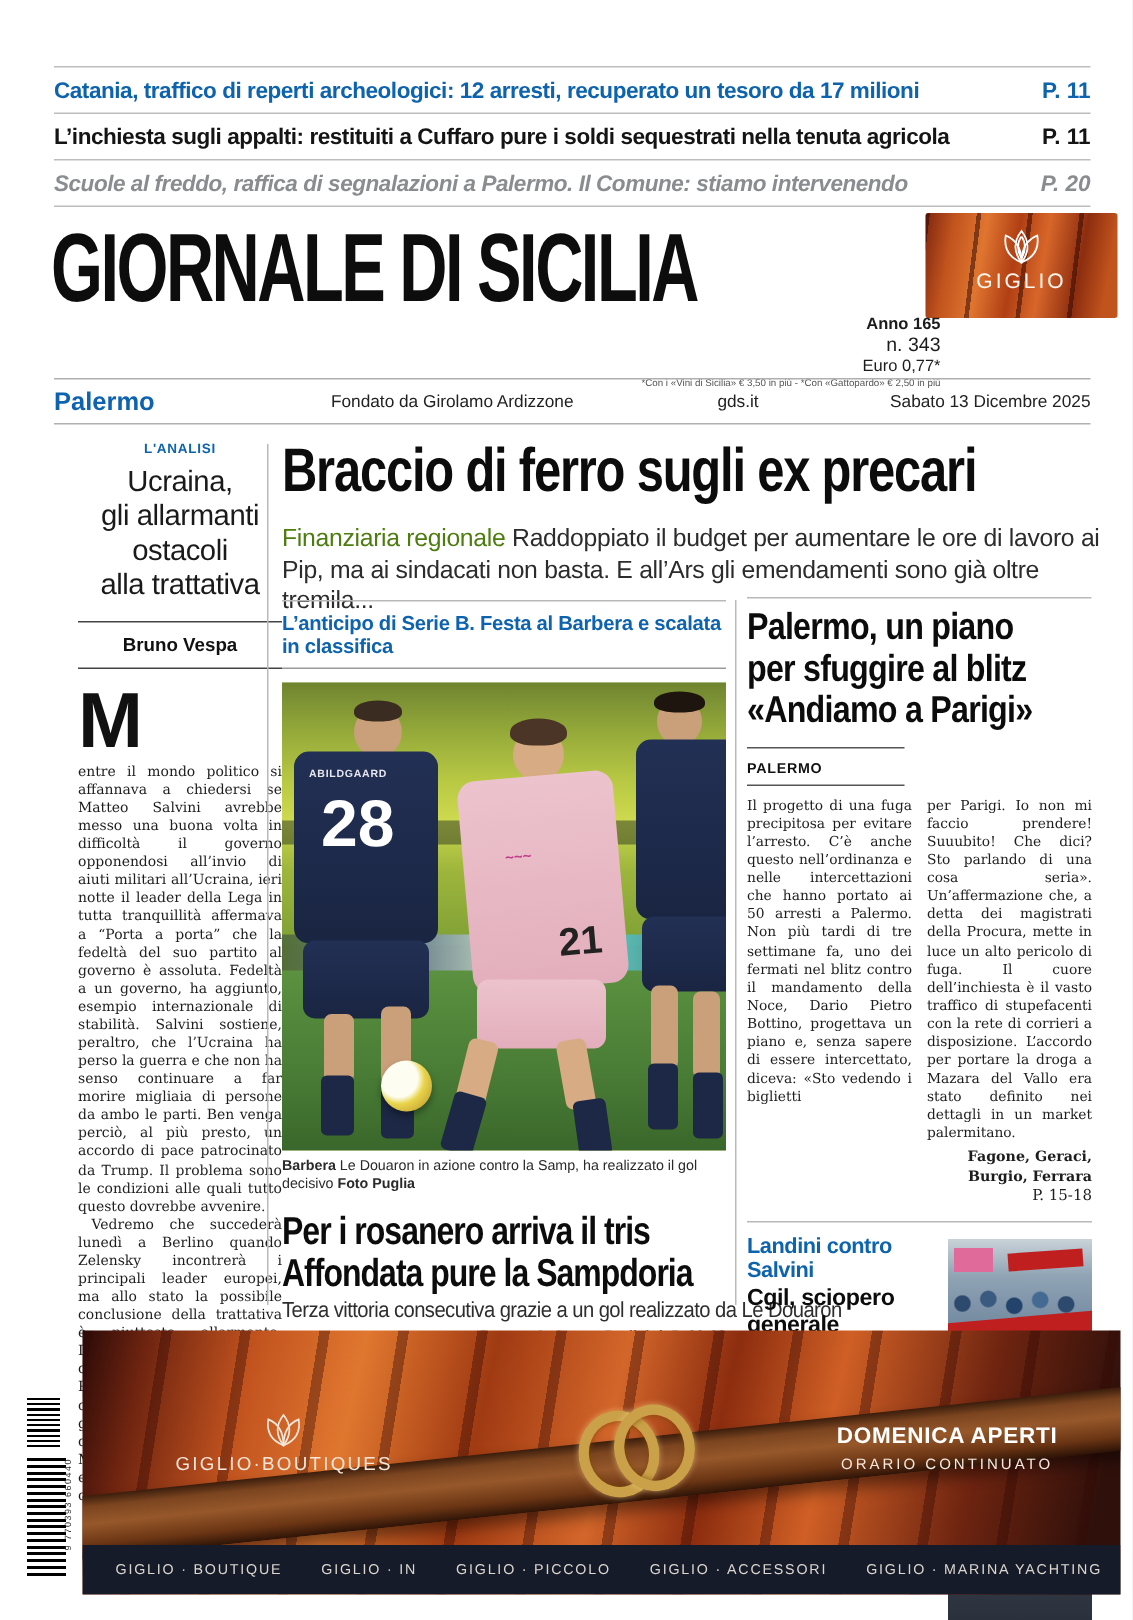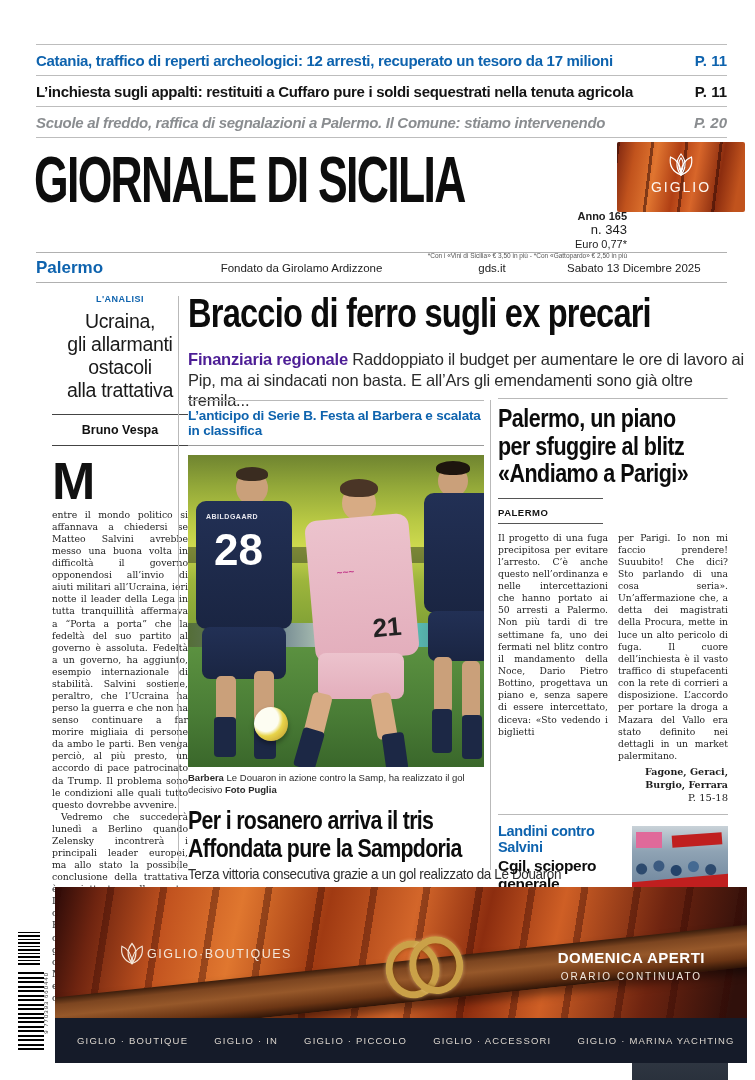--- a/index.html
+++ b/index.html
@@ -26,41 +26,41 @@
   .ed-anno{font-weight:bold;font-size:11px;}
   .ed-num{font-size:13px;}
   .ed-price{font-size:11px;}
   .ed-note{font-size:6.5px;color:#555;margin-top:2px;}
   
   .infobar{position:absolute;left:36px;top:252px;width:691px;height:29px;border-top:1px solid #b0b0b0;border-bottom:1px solid #b0b0b0;
            display:flex;align-items:center;}
   .ib-city{font-weight:bold;font-size:17px;color:#0e63ae;width:150px;}
   .ib-founder{font-size:11.5px;color:#222;flex:1;text-align:center;}
   .ib-site{font-size:11.5px;color:#222;width:150px;text-align:center;}
-  .ib-date{font-size:11.5px;color:#222;width:160px;text-align:left;}
+  .ib-date{font-size:11.5px;color:#222;width:160px;text-align:right;}
   
   .leftcol{position:absolute;left:52px;top:294px;width:136px;}
   .an-kicker{color:#0e63ae;font-weight:bold;font-size:9px;letter-spacing:.5px;text-align:center;}
   .an-title{font-size:19.5px;line-height:1.18;text-align:center;color:#1a1a1a;margin-top:6px;white-space:pre-line;letter-spacing:-.3px;}
   .an-sep{height:1px;background:#444;margin:12px 0 0;}
   .an-author{font-weight:bold;font-size:12.5px;text-align:center;padding:8px 0;}
   .an-sep2{height:1px;background:#444;}
   .an-drop{font-weight:800;font-size:52px;line-height:.9;padding:12px 0 4px;}
   .an-body{font-family:"DejaVu Serif",serif;font-size:9.3px;line-height:1.3;text-align:justify;color:#1d1d1d;}
   .an-body p{margin:0;}
   .an-body p+p{text-indent:9px;}
   .an-more{font-weight:bold;font-size:11px;text-align:right;margin-top:2px;}
   .an-copy{font-size:5.5px;color:#666;text-align:center;margin-top:3px;letter-spacing:.4px;}
   .vrule1{left:178px;top:296px;width:1px;height:574px;}
   
   .lead{position:absolute;left:188px;top:290px;width:557px;}
   .lead-h1{font-weight:800;font-size:41px;letter-spacing:-1px;white-space:nowrap;
            transform:scaleX(.795);transform-origin:left top;color:#0c0c0c;}
   .lead-stand{margin-top:12px;font-size:16.5px;line-height:1.25;color:#2c2c2c;letter-spacing:-.2px;}
-  .lead-kicker{color:#4c1d95;font-weight:bold;}
+  .lead-kicker{color:#4d7c0f;font-weight:normal;}
   .lead-by{font-size:10px;text-align:right;margin-top:2px;color:#222;}
   .lead-by b{font-weight:bold;}
   
   .centercol{position:absolute;left:188px;top:400px;width:296px;}
   .sp-kicker{border-top:1px solid #b9b9b9;padding-top:7px;color:#0e63ae;font-weight:bold;font-size:13.5px;letter-spacing:-.2px;}
   .sp-kline{height:1px;background:#9a9a9a;margin-top:7px;}
   .photo{position:relative;width:296px;height:312px;margin-top:9px;overflow:hidden;background:#7f9630;}
   .ph-stands{position:absolute;inset:0;height:175px;
      background:linear-gradient(180deg,#6f8430 0%,#93a839 18%,#b9c944 38%,#cdd94e 52%,#9db53c 72%,#7fa035 100%);}
   .ph-band{position:absolute;left:0;right:0;top:92px;height:16px;background:rgba(44,54,34,.5);}
@@ -117,26 +117,26 @@
       background:linear-gradient(103deg,#2b0a08 0%,#6e2410 6%,#c2531f 16%,#e0772f 26%,#a03a12 38%,#d3662a 50%,#8c2d0f 60%,#cf5f25 70%,#6e2410 84%,#30100b 96%);}
   .ad:before{content:"";position:absolute;inset:0;
       background:repeating-linear-gradient(99deg,rgba(50,8,3,.38) 0 7px,rgba(255,255,255,0) 7px 52px);}
   .ad-belt{position:absolute;left:-12px;top:74px;width:720px;height:42px;transform:rotate(-6deg);
       background:linear-gradient(180deg,#3a1d0c 0%,#7c4520 18%,#96582a 45%,#6b3514 78%,#2e1407 100%);
       border-radius:10px;box-shadow:0 6px 10px rgba(0,0,0,.45);}
   .buckle{position:absolute;left:330px;top:52px;width:70px;height:52px;transform:rotate(-10deg);}
   .buckle .c1,.buckle .c2{position:absolute;width:40px;height:44px;border:7px solid #caa148;border-radius:50%;
       box-shadow:inset 0 0 4px rgba(120,70,10,.8),0 0 4px rgba(255,230,160,.5);}
   .buckle .c2{left:24px;}
-  .ad-brand{position:absolute;left:62px;top:52px;display:flex;flex-direction:row;align-items:center;color:#f4e7da;z-index:3;}
+  .ad-brand{position:absolute;left:62px;top:52px;display:flex;flex-direction:column;align-items:center;color:#f4e7da;z-index:3;}
   .ad-brand .txt{font-size:12.5px;letter-spacing:1.5px;margin-top:4px;}
   .ad-right{position:absolute;right:42px;top:62px;text-align:center;color:#fff;z-index:3;}
   .ad-right .t1{font-weight:bold;font-size:15px;letter-spacing:.5px;}
   .ad-right .t2{font-size:10px;letter-spacing:2px;margin-top:5px;color:#f2e8de;}
-  .ad-bar{position:absolute;left:0;right:0;bottom:0;height:45px;background:#151b29;display:flex;align-items:center;
+  .ad-bar{position:absolute;left:0;right:0;bottom:0;height:33px;background:#151b29;display:flex;align-items:center;
       padding:0 22px;gap:26px;z-index:4;}
   .ad-bar span{font-size:9.5px;letter-spacing:1.2px;color:#ddd7cf;white-space:nowrap;}
   
   .barcode{position:absolute;left:18px;top:932px;width:30px;height:126px;display:flex;flex-direction:column;align-items:flex-start;}
   .bc-small{width:22px;height:34px;background:repeating-linear-gradient(180deg,#000 0 1.5px,#fff 1.5px 3.5px);}
   .bc-big{width:26px;height:80px;margin-top:6px;background:repeating-linear-gradient(180deg,#000 0 2px,#fff 2px 4.5px);}
   .bc-num{position:absolute;left:25px;top:40px;writing-mode:vertical-rl;transform:rotate(180deg);font-size:6px;color:#333;letter-spacing:1px;}
 </style>
 </head>
 <body>

